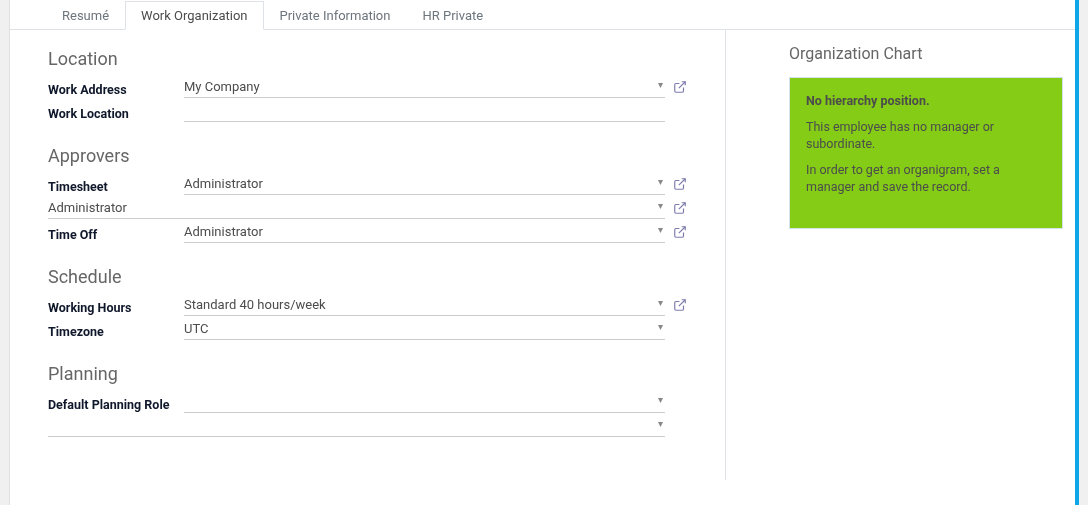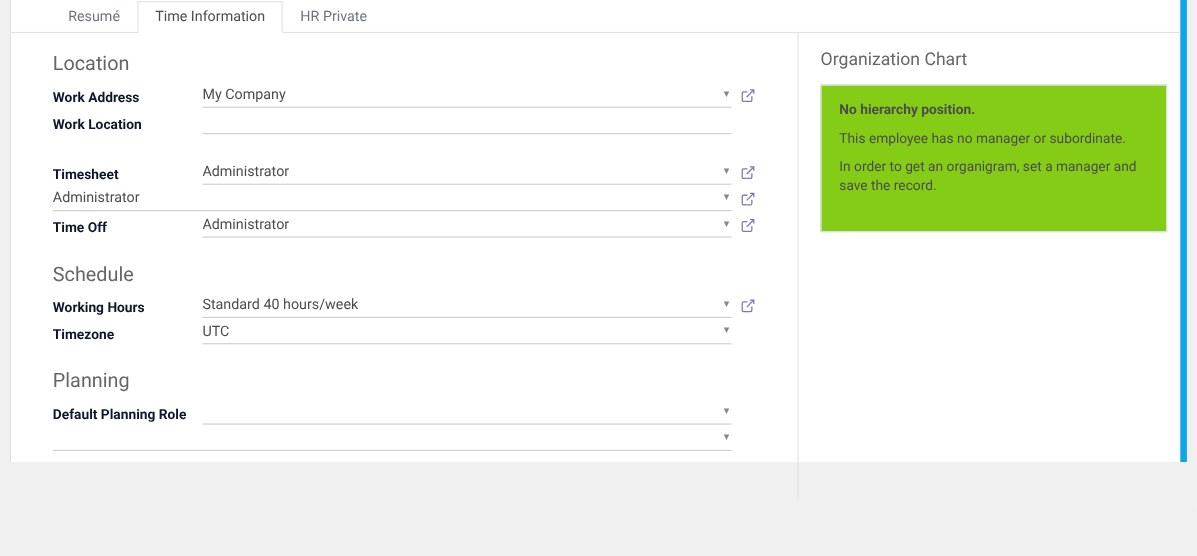--- a/index.html
+++ b/index.html
@@ -8,23 +8,23 @@
     font-size: 13px;
     color: #4c4c4c;
     background: #f0f0f0;
     width: 1088px;
     height: 505px;
     overflow: hidden;
   }
   .page-wrap {
     background: #fff;
     margin: 0 9px;
-    height: 420px;
+    height: 505px;
     border-left: 1px solid #e0e0e0;
-    border-right: 6px solid #0ea5e9;
+    border-right: 4px solid #0ea5e9;
   }
   
   .tabs {
     display: flex;
     border-bottom: 1px solid #dee2e6;
     padding-left: 36px;
   }
   .tab {
     padding: 6px 15px;
     color: #6c757d;
@@ -38,20 +38,21 @@
   .tab.active {
     color: #4c4c4c;
     background: #fff;
     border-color: #dee2e6;
     border-bottom: 1px solid #fff;
   }
   
   .content {
     display: flex;
     padding: 0;
+    gap: 43px;
   }
   .left-pane {
     flex: 0 0 716px;
     padding: 18px 38px 20px 38px;
     border-right: 1px solid #dee2e6;
   }
   .right-pane {
     flex: 1;
     padding: 14px 12px 20px 20px;
   }
@@ -129,21 +130,22 @@
   .org-box p { margin-bottom: 8px; line-height: 1.4; }
   .org-box p:last-child { margin-bottom: 18px; }
 </style>
 </head>
 <body>
 
 <div class="page-wrap">
 
   <div class="tabs">
     <div class="tab">Resumé</div>
-    <div class="tab active">Time Information</div>
+    <div class="tab active">Work Organization</div>
+    <div class="tab">Private Information</div>
     <div class="tab">HR Private</div>
   </div>
 
   <div class="content">
 
     <div class="left-pane">
 
       <div class="section">
         <div class="section-title">Location</div>
 
@@ -172,20 +174,21 @@
               <span class="caret" style="visibility:hidden">▾</span>
             </div>
             <span class="ext-link" style="visibility:hidden">
               <svg viewBox="0 0 24 24"></svg>
             </span>
           </div>
         </div>
       </div>
 
       <div class="section">
+        <div class="section-title">Approvers</div>
 
         <div class="field-row">
           <div class="field-label">Timesheet</div>
           <div class="field-input-wrap">
             <div class="field-input">
               <span>Administrator</span>
               <span class="caret">▾</span>
             </div>
             <span class="ext-link">
               <svg viewBox="0 0 24 24" fill="none" stroke="currentColor" stroke-width="2">

